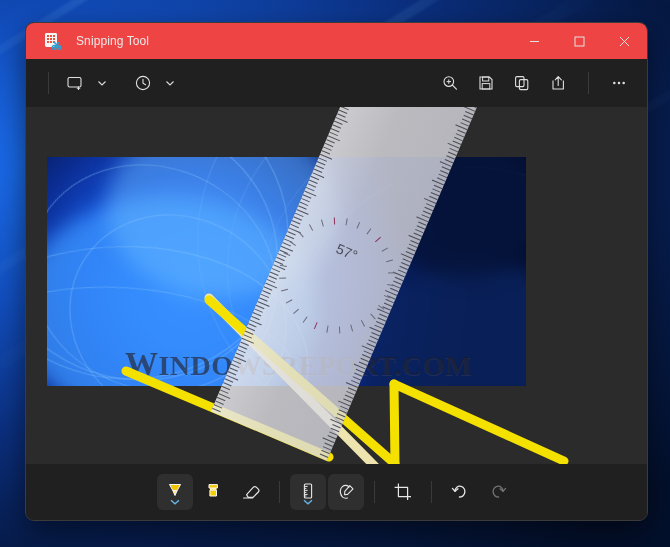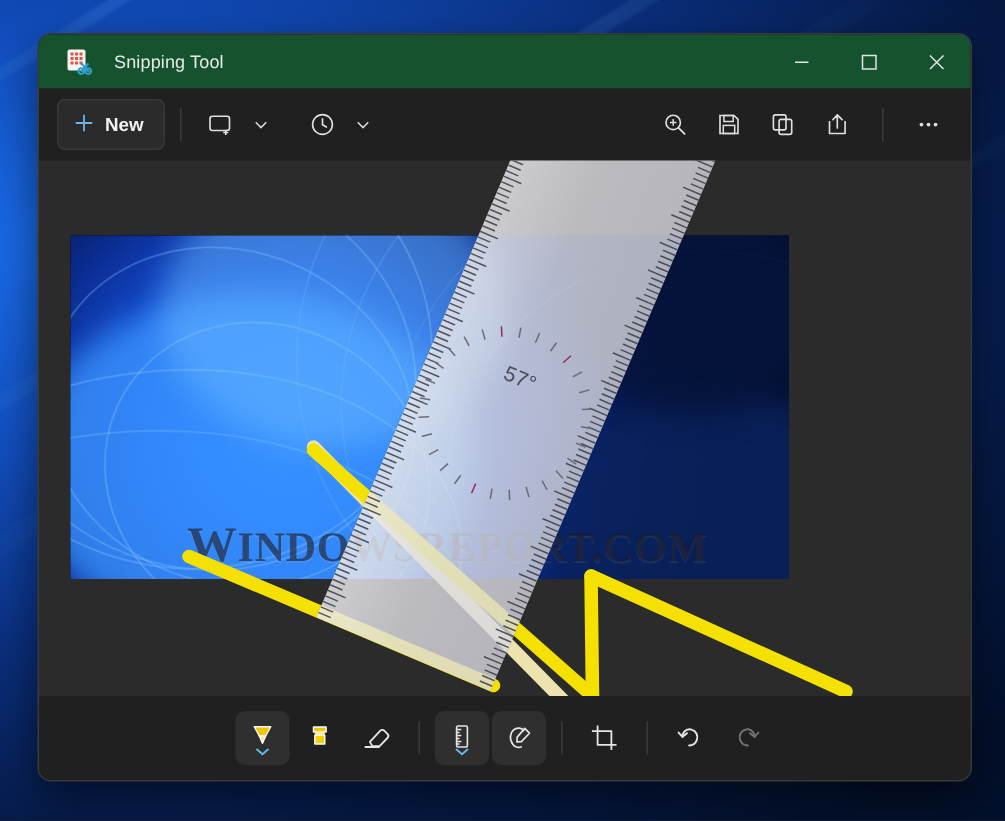--- a/index.html
+++ b/index.html
@@ -24,21 +24,21 @@
   
   #window{
     position:absolute;left:25px;top:22px;width:621px;height:497px;
     background:#202020;border-radius:9px;
     border:1px solid #3b3b3b;
     box-shadow:0 10px 30px rgba(0,0,0,.55);
     overflow:hidden;
     display:flex;flex-direction:column;
   }
   
-  #titlebar{height:36px;flex:0 0 36px;display:flex;align-items:center;background:#14532d;}
+  #titlebar{height:36px;flex:0 0 36px;display:flex;align-items:center;background:#ef4444;}
   #app-icon{width:20px;height:20px;margin-left:16px;position:relative;flex:0 0 auto;}
   #title-text{margin-left:14px;color:#e9e9e9;font-size:12px;letter-spacing:.1px;}
   #caption-buttons{margin-left:auto;display:flex;height:36px;}
   .capbtn{width:45px;height:36px;display:flex;align-items:center;justify-content:center;color:#e4e4e4;}
   
   #toolbar{height:48px;flex:0 0 48px;display:flex;align-items:center;background:#202020;padding:0 12px;}
   #new-btn{
     display:flex;align-items:center;gap:7px;height:32px;padding:0 13px 0 10px;
     background:#2b2b2b;border:1px solid #383838;border-radius:5px;color:#f1f1f1;font-size:12.5px;font-weight:600;
   }
@@ -160,28 +160,20 @@
       </div>
       <div class="capbtn close">
         <svg width="11" height="11" viewBox="0 0 11 11">
             <path d="M1 1 L10 10 M10 1 L1 10" stroke="#e4e4e4" stroke-width="1"></path>
           </svg>
       </div>
     </div>
   </div>
 
   <div id="toolbar">
-    <div id="new-btn">
-      <span>
-        <svg width="14" height="14" viewBox="0 0 14 14">
-            <path d="M7 1.5 V12.5 M1.5 7 H12.5" stroke="#6cb4ef" stroke-width="1.2"></path>
-          </svg>
-      </span>
-      <span>New</span>
-    </div>
 
     <div class="tdiv"></div>
 
     <div class="tgroup">
       <div class="tbtn">
         <svg width="18" height="18" viewBox="0 0 18 18">
           <rect x="2" y="3.5" width="13" height="9.5" rx="1.6" fill="none" stroke="#e0e0e0" stroke-width="1.1"></rect>
           <path d="M12.5 12.5 V16 M10.8 14.3 H14.2" stroke="#e0e0e0" stroke-width="1.1"></path>
         </svg>
       </div>

